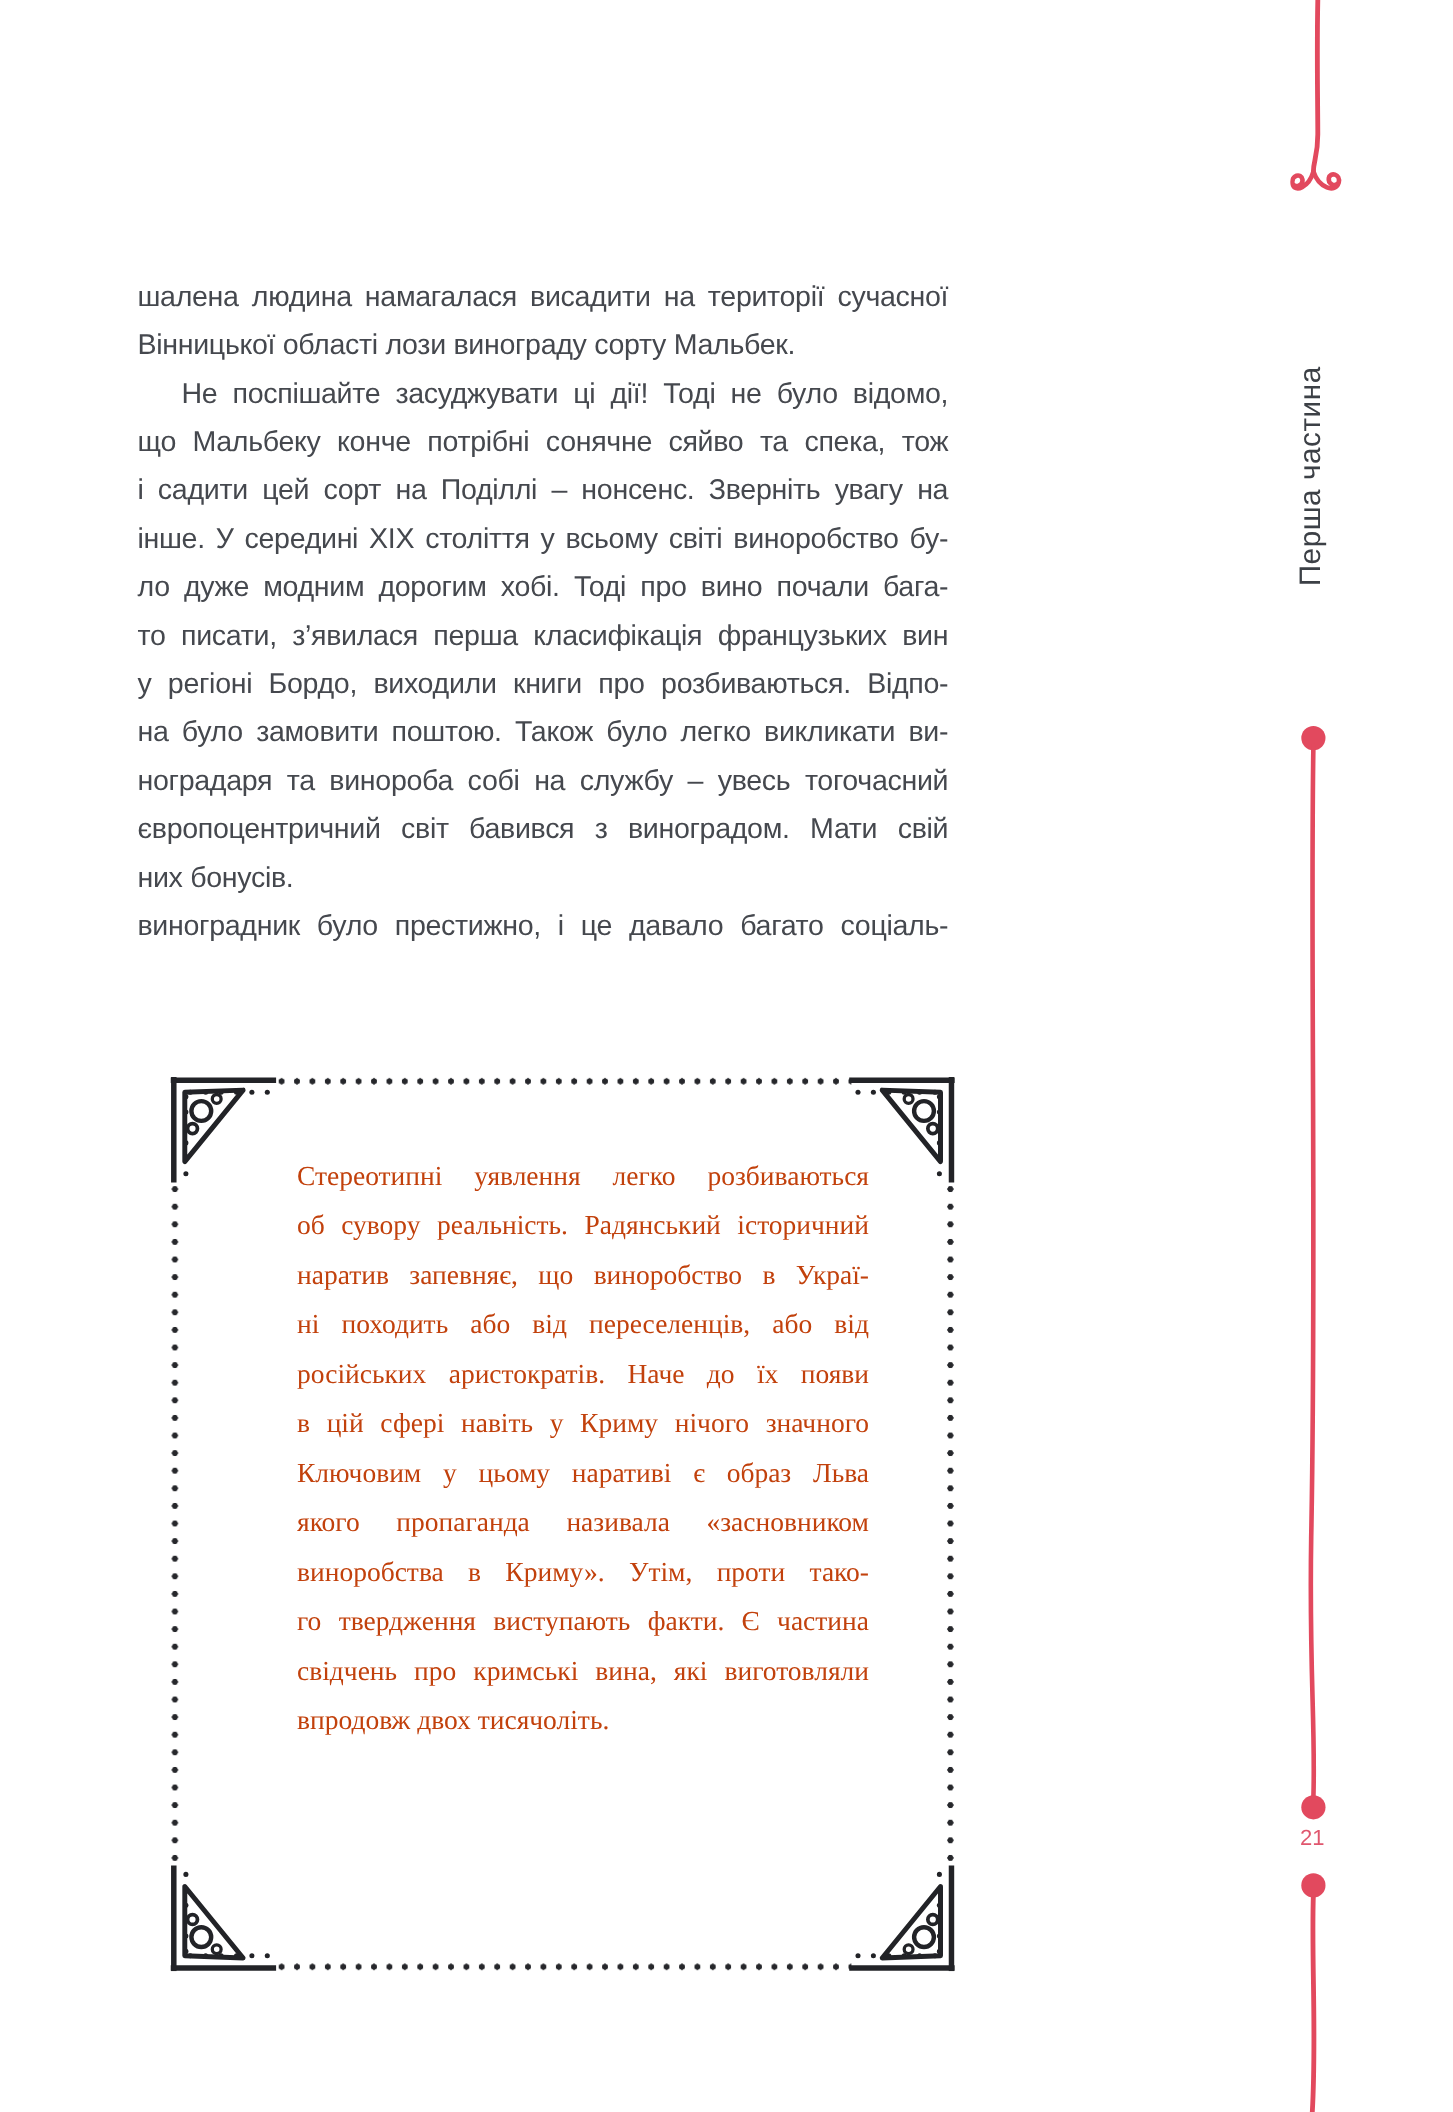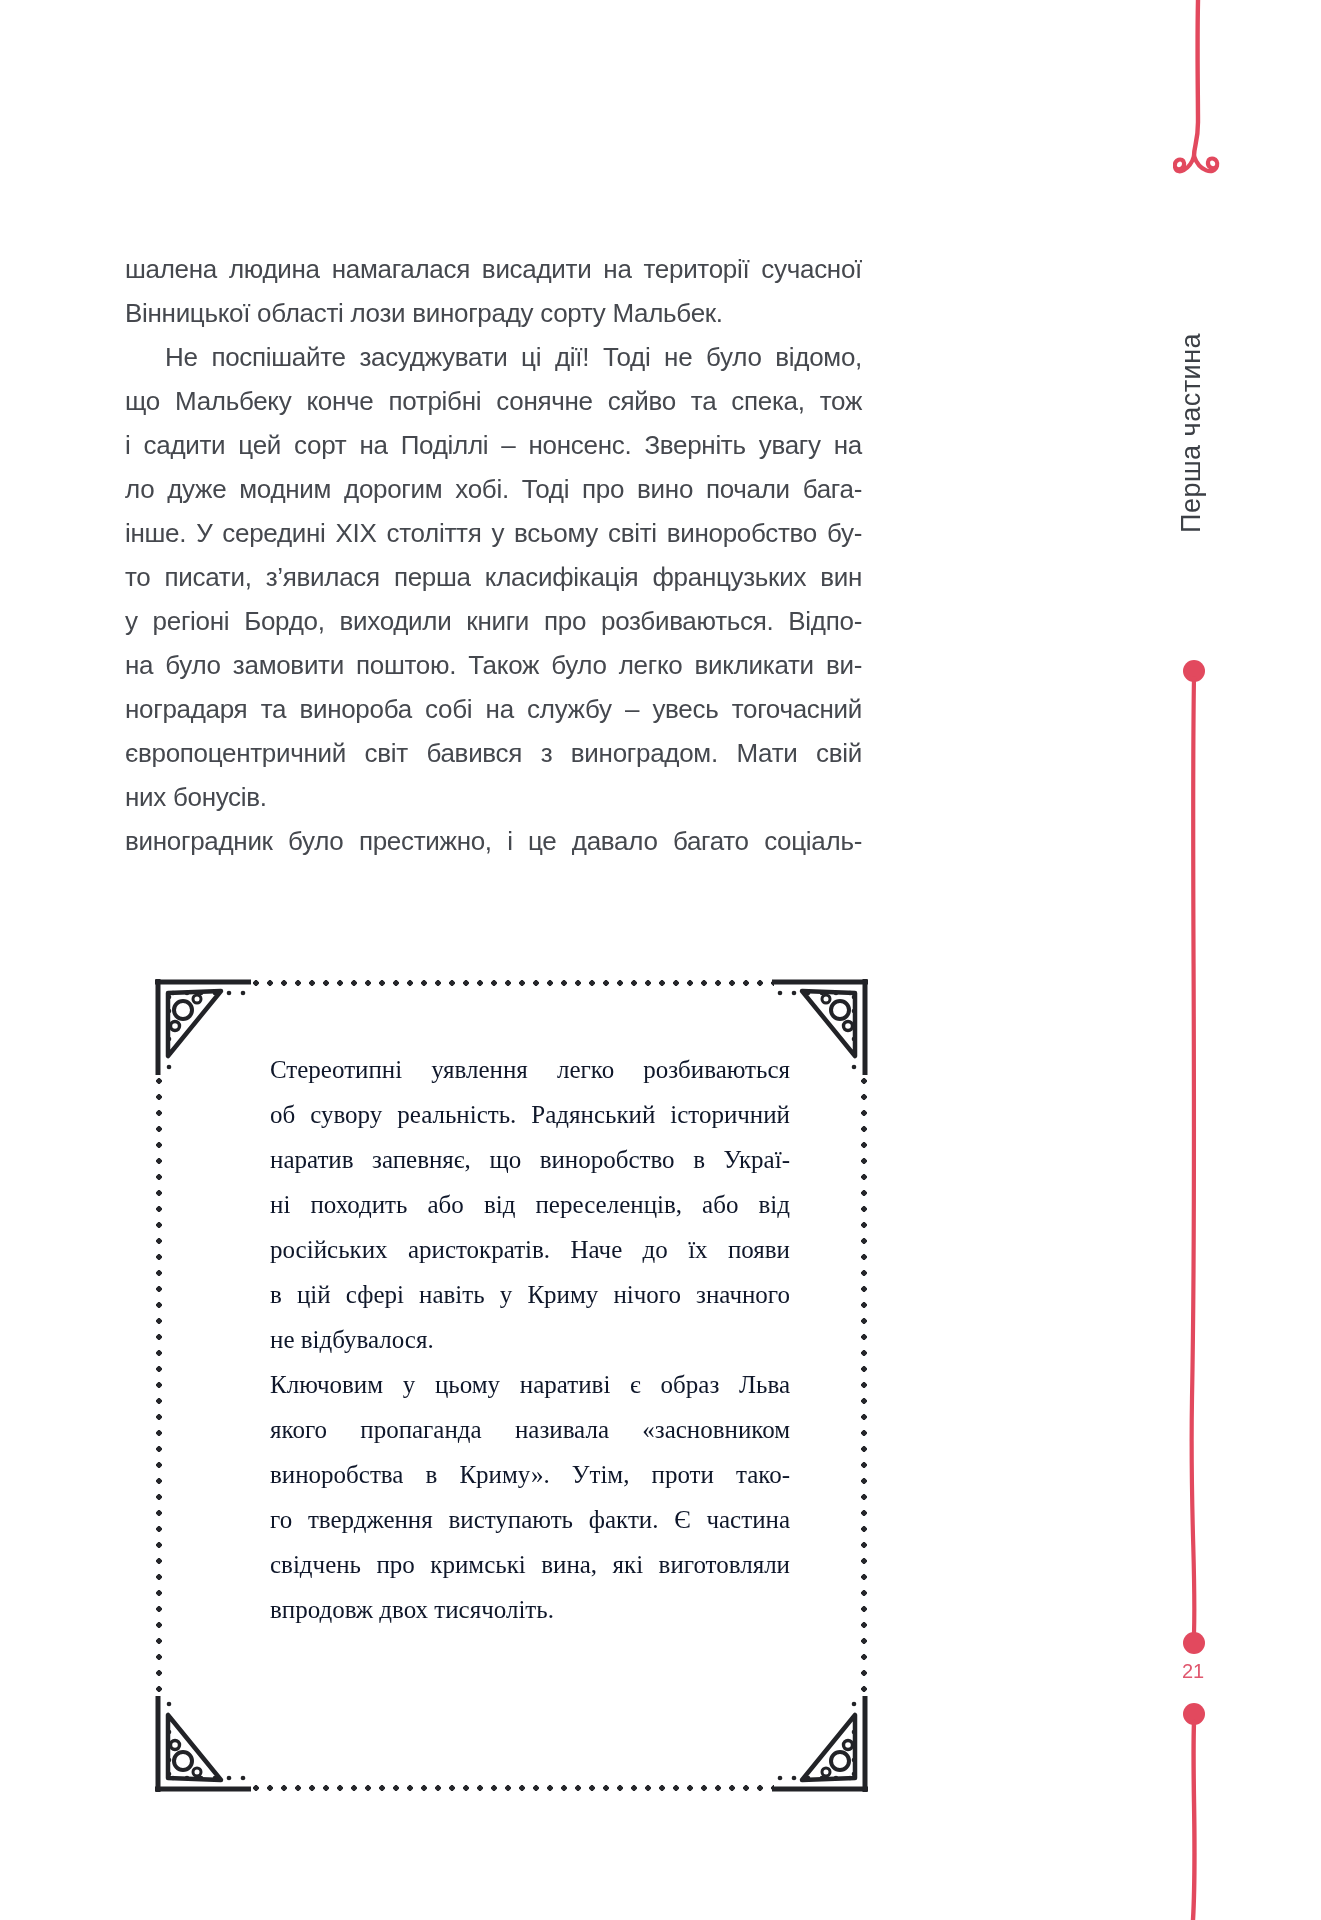--- a/index.html
+++ b/index.html
@@ -31,21 +31,21 @@
   }
   .dots-v.left { left:-2px; }  .dots-v.right { right:-2px; }
   .corner { position:absolute; width:100px; height:100px; }
   .corner.tl { left:-2px; top:-2px; }
   .corner.tr { right:-2px; top:-2px; transform:scaleX(-1); }
   .corner.bl { left:-2px; bottom:-2px; transform:scaleY(-1); }
   .corner.br { right:-2px; bottom:-2px; transform:scale(-1,-1); }
   
   .quote-text {
     position:absolute; left:270px; top:1047px; width:520px;
-    font-family:"Liberation Serif", serif; color:#0f172a;
+    font-family:"Liberation Serif", serif; color:#c2410c;
     font-size:25px; line-height:45px;
   }
   .quote-text .line { text-align:justify; text-align-last:justify; }
   .quote-text .line.no-just { text-align:left; text-align-last:left; }
   
   .sidebar-label {
     position:absolute; left:1176px; top:323px; height:210px;
     writing-mode:vertical-rl; transform:rotate(180deg);
     font-size:27px; color:#3c4046; letter-spacing:0.5px; white-space:nowrap;
   }
@@ -61,22 +61,22 @@
 <body>
 
 <div class="page">
 
   <div class="body-text">
     <div class="line">шалена людина намагалася висадити на території сучасної</div>
     <div class="line no-just">Вінницької області лози винограду сорту Мальбек.</div>
     <div class="line indent">Не поспішайте засуджувати ці дії! Тоді не було відомо,</div>
     <div class="line">що Мальбеку конче потрібні сонячне сяйво та спека, тож</div>
     <div class="line">і садити цей сорт на Поділлі – нонсенс. Зверніть увагу на</div>
+    <div class="line">інше. У середині XIX століття у всьому світі виноробство бу-</div>
     <div class="line">ло дуже модним дорогим хобі. Тоді про вино почали бага-</div>
-    <div class="line">інше. У середині XIX століття у всьому світі виноробство бу-</div>
     <div class="line">то писати, з’явилася перша класифікація французьких вин</div>
     <div class="line">у регіоні Бордо, виходили книги про розбиваються. Відпо-</div>
     <div class="line">на було замовити поштою. Також було легко викликати ви-</div>
     <div class="line">ноградаря та винороба собі на службу – увесь тогочасний</div>
     <div class="line">європоцентричний світ бавився з виноградом. Мати свій</div>
     <div class="line no-just">них бонусів.</div>
     <div class="line">виноградник було престижно, і це давало багато соціаль-</div>
   </div>
 
   <div class="quote-box">
@@ -178,21 +178,20 @@
     </svg>
   </div>
 
   <div class="quote-text">
     <div class="line">Стереотипні уявлення легко розбиваються</div>
     <div class="line">об сувору реальність. Радянський історичний</div>
     <div class="line">наратив запевняє, що виноробство в Украї-</div>
     <div class="line">ні походить або від переселенців, або від</div>
     <div class="line">російських аристократів. Наче до їх появи</div>
     <div class="line">в цій сфері навіть у Криму нічого значного</div>
-    <div class="line no-just">не відбувалося.</div>
     <div class="line">Ключовим у цьому наративі є образ Льва</div>
     <div class="line">якого пропаганда називала «засновником</div>
     <div class="line">виноробства в Криму». Утім, проти тако-</div>
     <div class="line">го твердження виступають факти. Є частина</div>
     <div class="line">свідчень про кримські вина, які виготовляли</div>
     <div class="line no-just">впродовж двох тисячоліть.</div>
   </div>
 
   <svg class="flourish-top" width="48" height="192" viewBox="0 0 48 192">
     <path d="M25,0 C24,50 25,95 25,122 C25,142 21,146 21,156" stroke="#e2495e" stroke-width="4.4" fill="none" stroke-linecap="round"></path>

